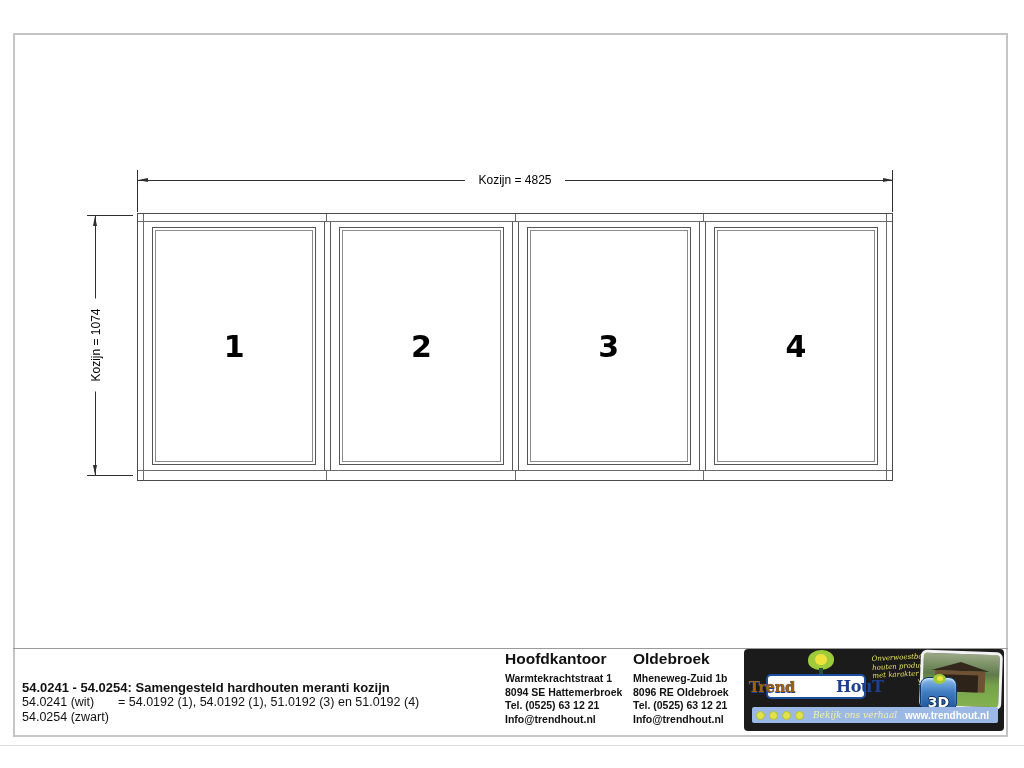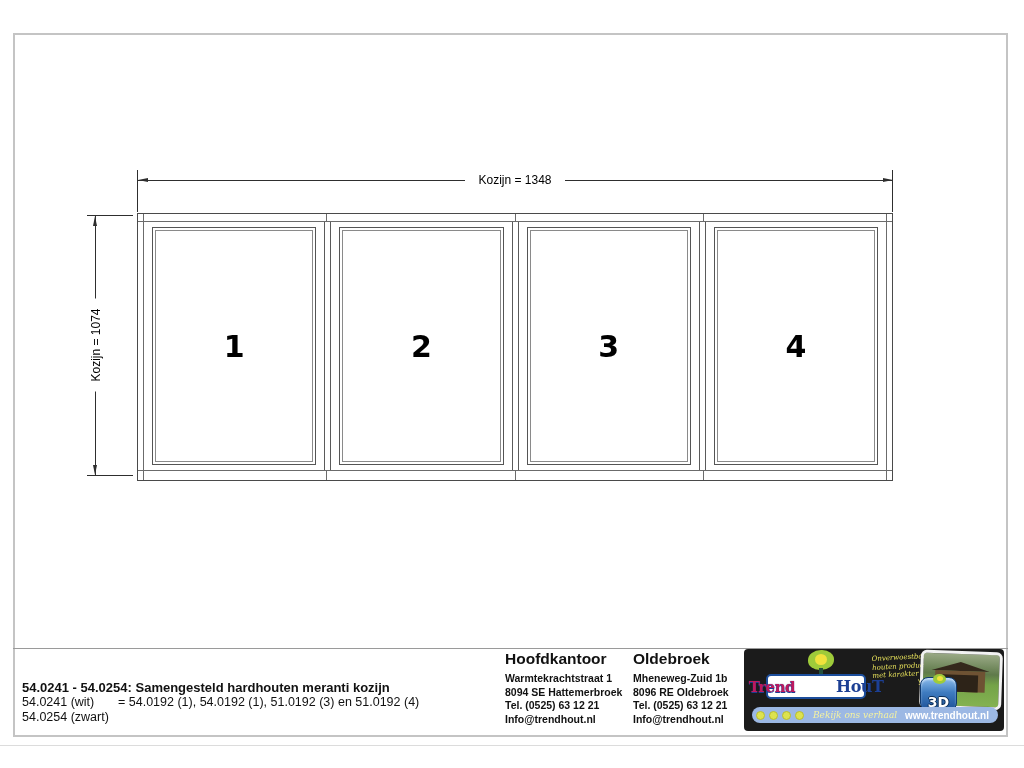--- a/index.html
+++ b/index.html
@@ -58,21 +58,21 @@
   #tree-icon { left:62px; top:1px; width:30px; height:26px; }
   .tree-crown { position:absolute; left:2px; top:0; width:26px; height:20px;
                 background:#9ecb3a; border-radius:50% 45% 50% 45%; }
   .tree-swirl { position:absolute; left:9px; top:4px; width:12px; height:11px;
                 background:#f0e23c; border-radius:50%; }
   .tree-trunk { position:absolute; left:13px; top:18px; width:4px; height:8px; background:#24503c; }
   #logo-box { left:22px; top:25px; width:100px; height:25px; background:#fff;
               border:2px solid #1c4e9c; border-radius:5px; display:flex;
               align-items:center; justify-content:center; white-space:nowrap; }
   .brand-trend { font-family:"DejaVu Serif", serif; font-weight:bold; font-size:15px;
-                 color:#be185d; text-shadow:0 0 1px #1c3f94, 0 1px 0 #1c3f94; letter-spacing:-0.5px; }
+                 color:#a16207; text-shadow:0 0 1px #1c3f94, 0 1px 0 #1c3f94; letter-spacing:-0.5px; }
   .brand-hout  { font-family:"DejaVu Serif", serif; font-weight:bold; font-size:16px;
                  color:#1c3f94; letter-spacing:-0.5px;margin-left:41px; }
   #slogan { left:128px; top:4px; width:74px; color:#e6e05a; font-size:7px;
             line-height:8.5px; font-style:italic; transform:rotate(-3deg);
             font-family:"DejaVu Serif", serif; }
   #arrow-doodle { left:172px; top:28px; color:#e6e05a; font-size:9px; transform:rotate(20deg); }
   #badge-3d { left:176px; top:28px; width:37px; height:34px; border-radius:8px;
               background:linear-gradient(180deg,#8cbcec 0%, #3f7cc0 45%, #1c5198 100%);
               border:1px solid #0e3a70; z-index:3;
               display:flex; align-items:flex-end; justify-content:center;
@@ -85,39 +85,39 @@
   .badge-tree-swirl { position:absolute; left:16px; top:-2px; width:6px; height:5px;
                       background:#f0e23c; border-radius:50%; }
   #cabin-photo { left:176px; top:2px; width:82px; height:58px; transform:rotate(2deg);
                  border:3px solid #f2f2f2; border-radius:6px; overflow:hidden; z-index:2;
                  background:linear-gradient(180deg,#9aa986 0%, #5f7a4a 38%, #74a348 58%, #84b251 100%); }
   .cabin { position:absolute; left:16%; top:32%; width:66%; height:42%; background:#6e5233; }
   .cabin-roof { position:absolute; left:-8%; top:-40%; width:116%; height:42%; background:#34281c;
                 clip-path:polygon(0 100%, 50% 0, 100% 100%); }
   .cabin-opening { position:absolute; left:14%; top:18%; width:72%; height:78%; background:#2d2318; }
   #strip { left:8px; right:6px; bottom:8px; height:16px; background:#9cb8e4;
-           border-radius:8px; display:flex; align-items:center; z-index:4; }
+           border-radius:2px; display:flex; align-items:center; z-index:4; }
   .social-icon { width:9px; height:9px; border-radius:50%; background:#dde24e;
                  border:1px solid #b8bd31; margin-left:4px; flex:none; }
   #strip-tagline { margin-left:9px; font-size:9px; font-style:italic; color:#f5f2a0;
                    font-family:"DejaVu Serif", serif; white-space:nowrap; }
   #strip-site { margin-left:auto; margin-right:9px; font-size:10px; font-weight:bold; color:#fff; }
 </style>
 </head>
 <body>
 
 <div class="abs" id="sheet-border"></div>
 <div class="abs" id="page-edge-line"></div>
 
 <div class="abs ext-line-v" style="left:137px; top:170px; height:42px;"></div>
 <div class="abs ext-line-v" style="left:892px; top:170px; height:42px;"></div>
 <div class="abs dim-line-h" style="left:137px; top:180px; width:756px;"></div>
 <div class="abs arr arr-left" style="left:138px; top:177.5px;"></div>
 <div class="abs arr arr-right" style="left:883px; top:177.5px;"></div>
-<div class="abs dim-label" style="left:465px; top:173px; width:100px;">Kozijn = 1348</div>
+<div class="abs dim-label" style="left:465px; top:173px; width:100px;">Kozijn = 4825</div>
 
 <div class="abs ext-line-h" style="left:87px; top:215px; width:46px;"></div>
 <div class="abs ext-line-h" style="left:87px; top:475px; width:46px;"></div>
 <div class="abs dim-line-v" style="left:95px; top:215px; height:260px;"></div>
 <div class="abs arr arr-up" style="left:93px; top:216px;"></div>
 <div class="abs arr arr-down" style="left:93px; top:465px;"></div>
 <div class="abs dim-label" style="left:49px; top:338px; width:93px; height:14px; transform:rotate(-90deg);">Kozijn = 1074</div>
 
 <div class="abs" id="frame">
   <div class="abs jamb-left"></div>

